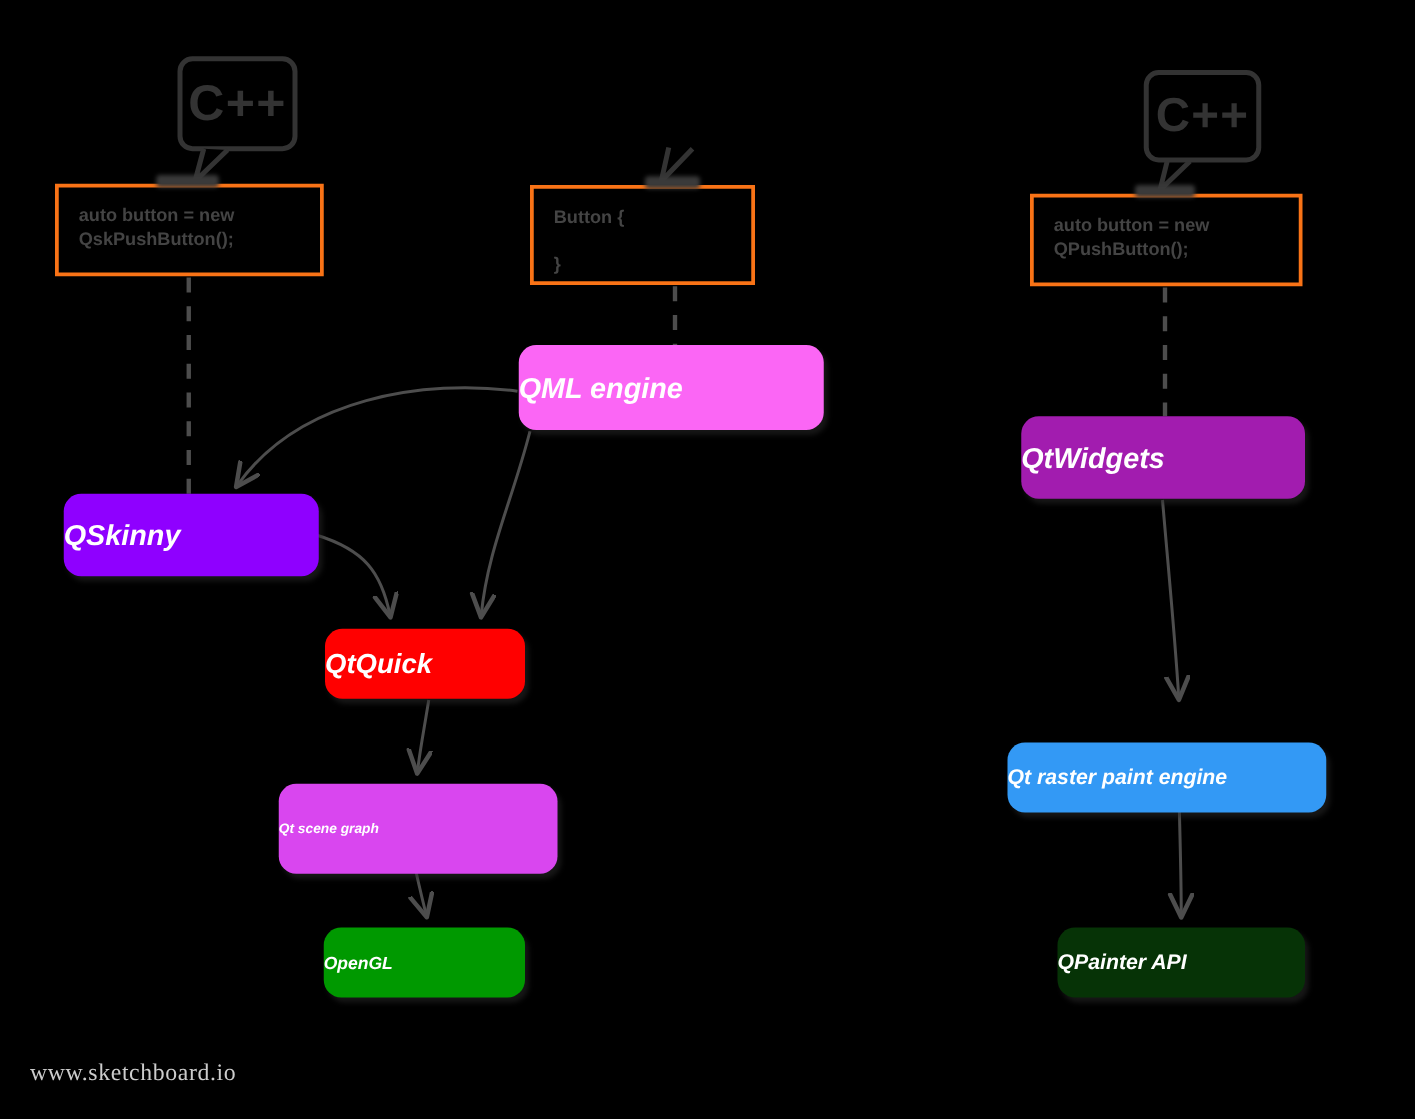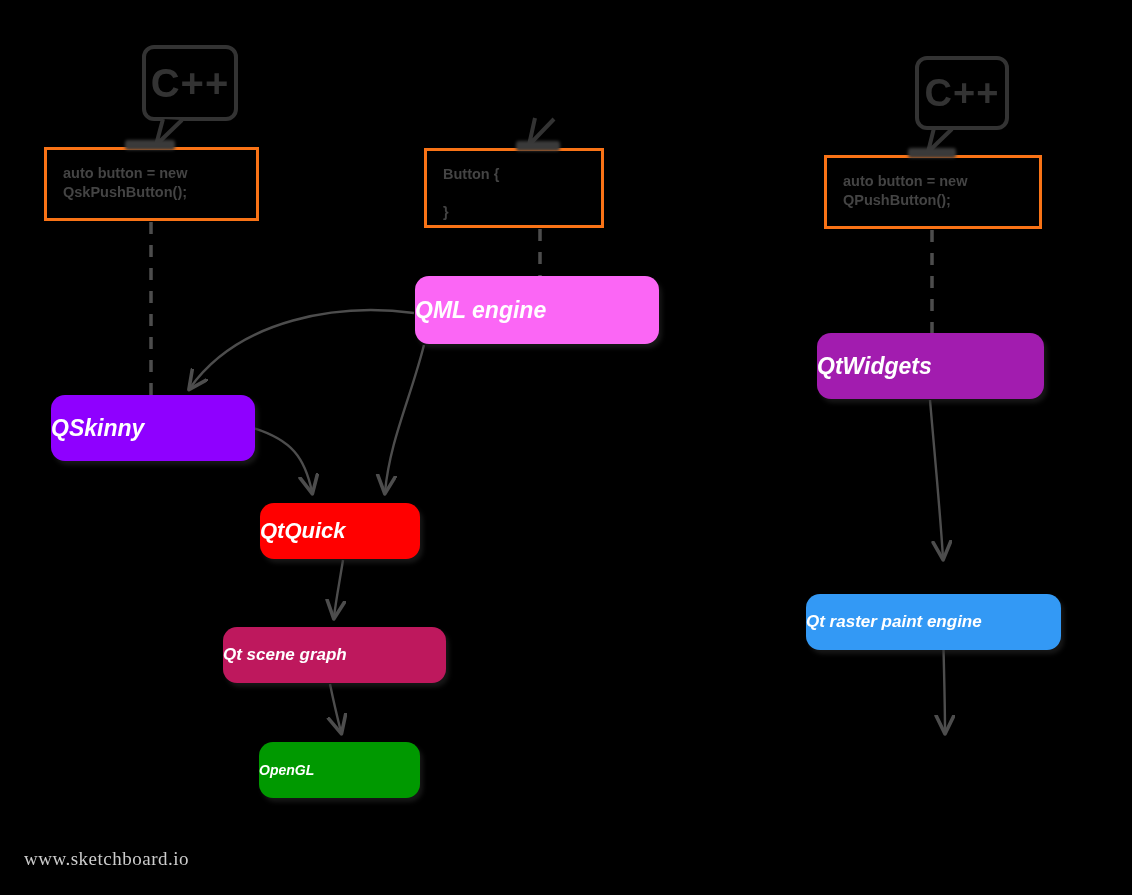--- a/index.html
+++ b/index.html
@@ -161,24 +161,27 @@
   </div>
 
   <div class="node shadowed" style="left:260px; top:503px; width:160px; height:56px; background:#FF0000; font-size:22px;">
     <span>QtQuick</span>
   </div>
 
   <div class="node shadowed" style="left:806px; top:568px; width:255px; height:56px; background:#3399F5; font-size:17px;margin-top:26px;">
     <span>Qt raster paint engine</span>
   </div>
 
-  <div class="node shadowed" style="left:223px; top:627px; width:223px; height:56px; background:#be185d; font-size:17px;">
+  <div class="node shadowed" style="left:223px; top:627px; width:223px; height:72px; background:#d946ef; font-size:11px;">
     <span>Qt scene graph</span>
   </div>
 
   <div class="node shadowed" style="left:259px; top:742px; width:161px; height:56px; background:#009900; font-size:14px;">
     <span>OpenGL</span>
   </div>
 
+  <div class="node shadowed" style="left:846px; top:742px; width:198px; height:56px; background:#063306; font-size:17px;">
+    <span>QPainter API</span>
+  </div>
 
   <div id="footer">www.sketchboard.io</div>
 
 </div>
 
 </body></html>

